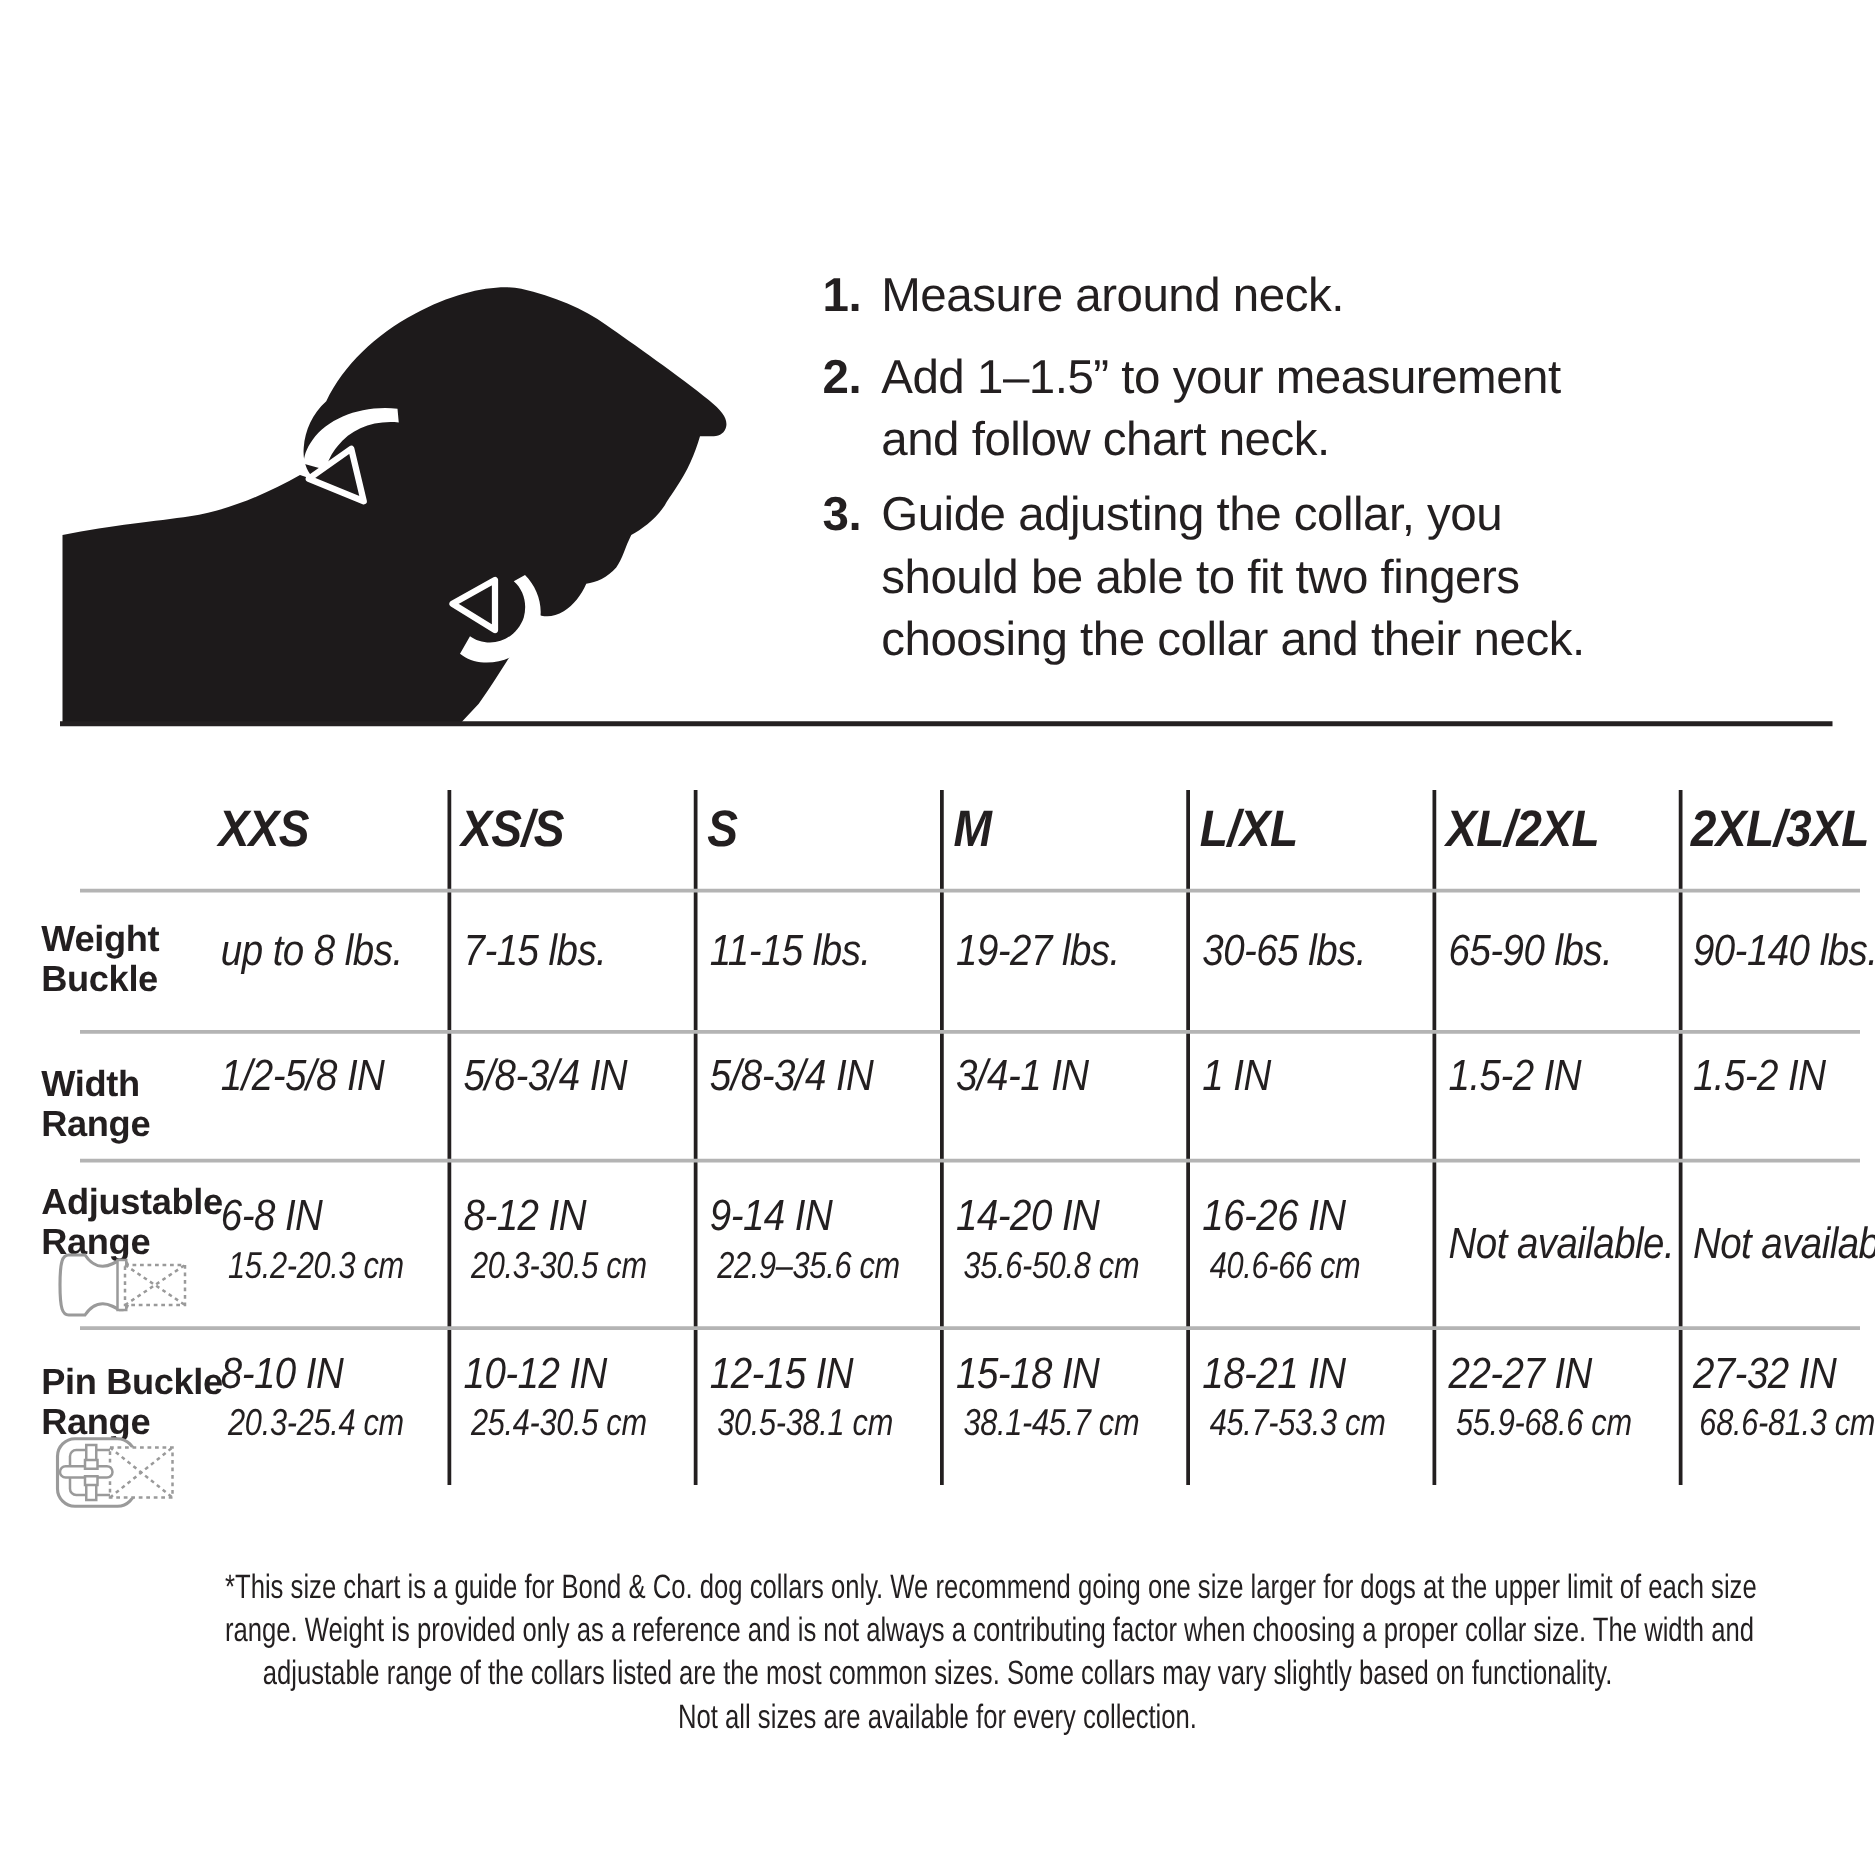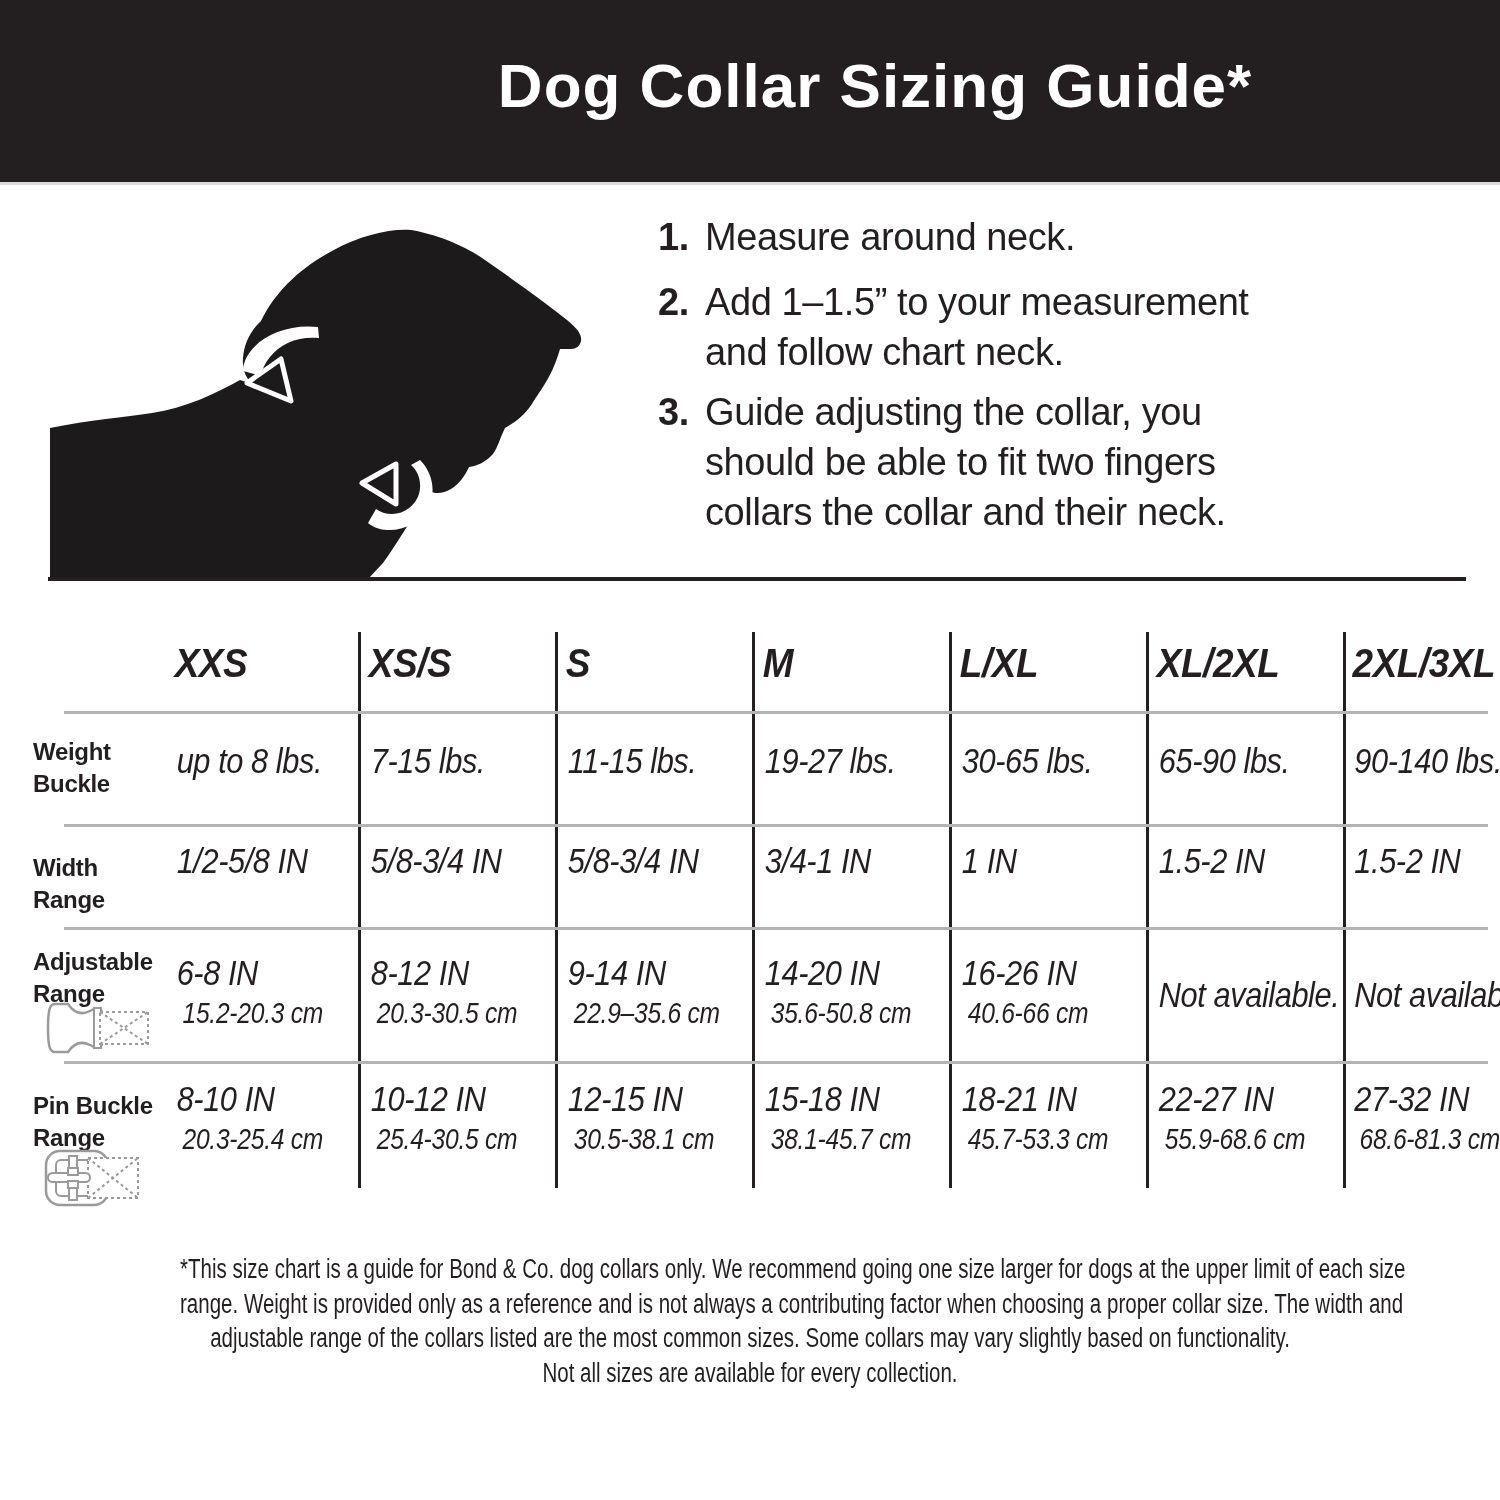--- a/index.html
+++ b/index.html
@@ -33,37 +33,34 @@
   .c7{left:1344px;width:172px}
 
   .th{font-weight:700;font-size:41px;line-height:46px;letter-spacing:-.5px;
       transform:scaleX(.9);transform-origin:center;white-space:nowrap;}
   .val{font-size:35px;line-height:42px;letter-spacing:-.5px;
       transform:scaleX(.88);transform-origin:center;white-space:nowrap;}
   .cmv{font-size:30px;line-height:34px;letter-spacing:-.3px;margin-top:2px;
       transform:scaleX(.82);transform-origin:center;white-space:nowrap;}
   .na .val{margin-top:22px;}
 
-  .rlabel{position:absolute;left:33px;font-weight:700;font-size:24px;line-height:32px;
+  .rlabel{position:absolute;left:33px;font-weight:700;font-size:29px;line-height:32px;
       letter-spacing:-.3px;text-align:left;}
   .buckle{position:absolute;}
 
   
   .footnote{position:absolute;left:0;top:1252px;width:1500px;text-align:center;}
   .footnote div{font-size:27px;line-height:34.5px;white-space:nowrap;
       transform:scaleX(.76);transform-origin:50% 50%;}
 </style>
 </head>
 <body>
 
 <div class="page">
 
-  <div class="banner">
-    <div class="title">Dog Collar Sizing Guide*</div>
-  </div>
 
   <svg class="dog-svg" viewBox="0 0 700 400" aria-hidden="true">
     <path fill="#1d1a1b" d="
       M50 399 L50 248
       C90 240 125 237 152 233
       C185 228 215 214 240 200
       L252 204
       C246 198 242 190 243 178
       C244 164 250 151 261 141
       C275 112 300 88 332 71
@@ -104,21 +101,21 @@
     <div class="t">
       <div>Add 1–1.5” to your measurement</div>
       <div>and follow chart neck.</div>
     </div>
   </div>
   <div class="inst inst3">
     <div class="n">3.</div>
     <div class="t">
       <div>Guide adjusting the collar, you</div>
       <div>should be able to fit two fingers</div>
-      <div>collars the collar and their neck.</div>
+      <div>choosing the collar and their neck.</div>
     </div>
   </div>
 
   <div class="vline" style="left:358px"></div>
   <div class="vline" style="left:555px"></div>
   <div class="vline" style="left:752px"></div>
   <div class="vline" style="left:949px"></div>
   <div class="vline" style="left:1146px"></div>
   <div class="vline" style="left:1343px"></div>
   <div class="hline" style="top:711px"></div>

